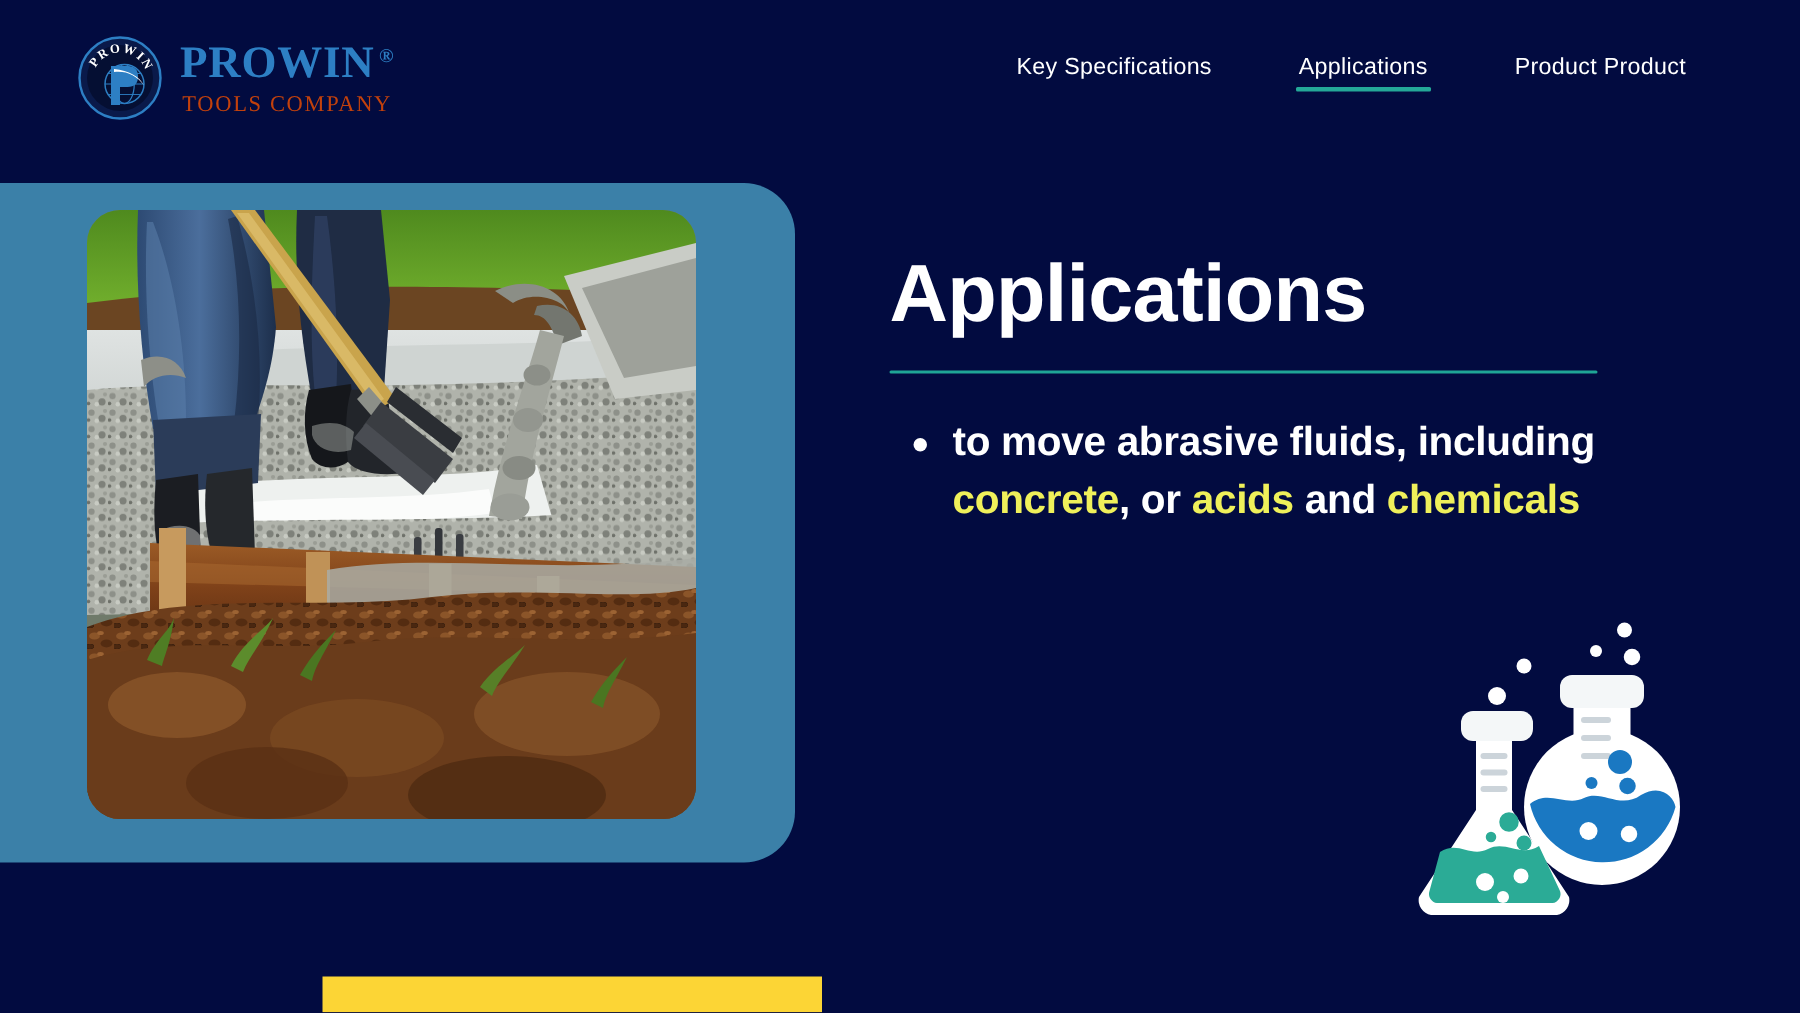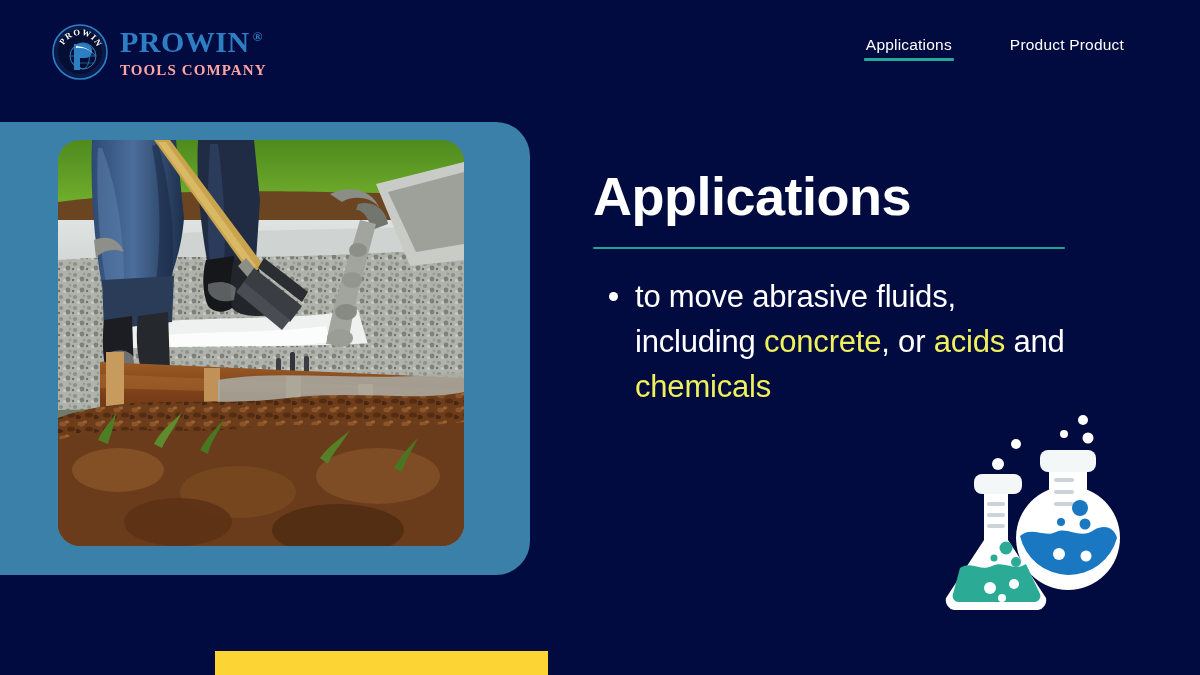--- a/index.html
+++ b/index.html
@@ -55,24 +55,24 @@
     align-items: flex-start;
   }
   .brand-reg {
     font-size: 13px;
     margin-left: 3px;
     position: relative;
     top: 3px;
   }
   .brand-sub {
     font-family: "Liberation Serif", serif;
-    font-weight: bold;
+    font-weight: normal;
     font-size: 15px;
     letter-spacing: 1.1px;
-    color: #fca5a5;
+    color: #c2410c;
     margin-top: 6px;
     text-align: center;
   }
 
   .nav {
     position: absolute;
     right: 76px;
     top: 36px;
     display: flex;
     align-items: center;
@@ -142,22 +142,22 @@
     border-radius: 2px;
   }
   .bullets {
     margin: 26px 0 0 0;
     padding: 0;
     list-style: none;
   }
   .bullet {
     position: relative;
     padding-left: 42px;
-    font-size: 31px;
-    font-weight: normal;
+    font-size: 27px;
+    font-weight: bold;
     line-height: 1.45;
     color: #ffffff;
     letter-spacing: -0.2px;
   }
   .bullet::before {
     content: "";
     position: absolute;
     left: 16px;
     top: 17px;
     width: 9px;
@@ -215,20 +215,21 @@
       <span class="brand-words">
         <span class="brand-name">
           <span>PROWIN</span>
           <span class="brand-reg">®</span>
         </span>
         <span class="brand-sub">TOOLS COMPANY</span>
       </span>
     </div>
 
     <div class="nav">
+      <span class="nav-item">Key Specifications</span>
       <span class="nav-item active">Applications</span>
       <span class="nav-item">Product Product</span>
     </div>
 
   </div>
 
   <div class="photo-panel"></div>
 
   <div class="photo-frame">
     <svg width="406" height="406" viewBox="0 0 406 406">

